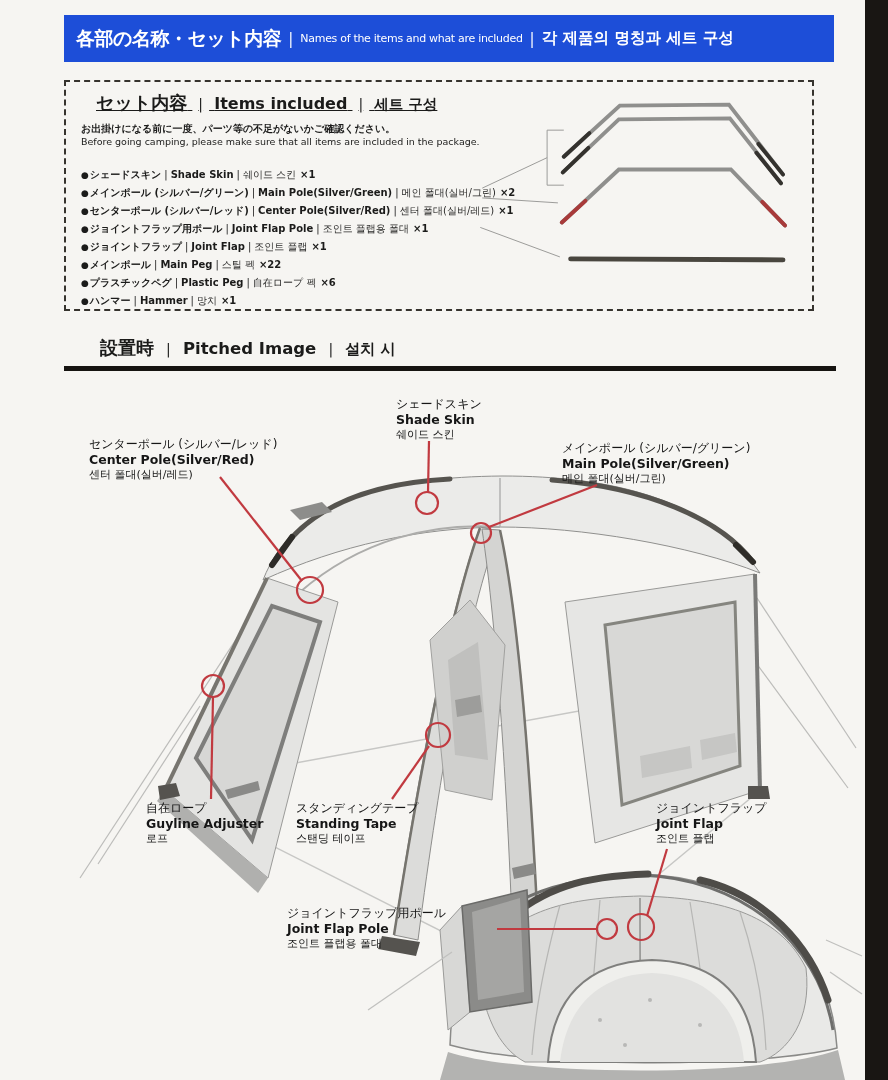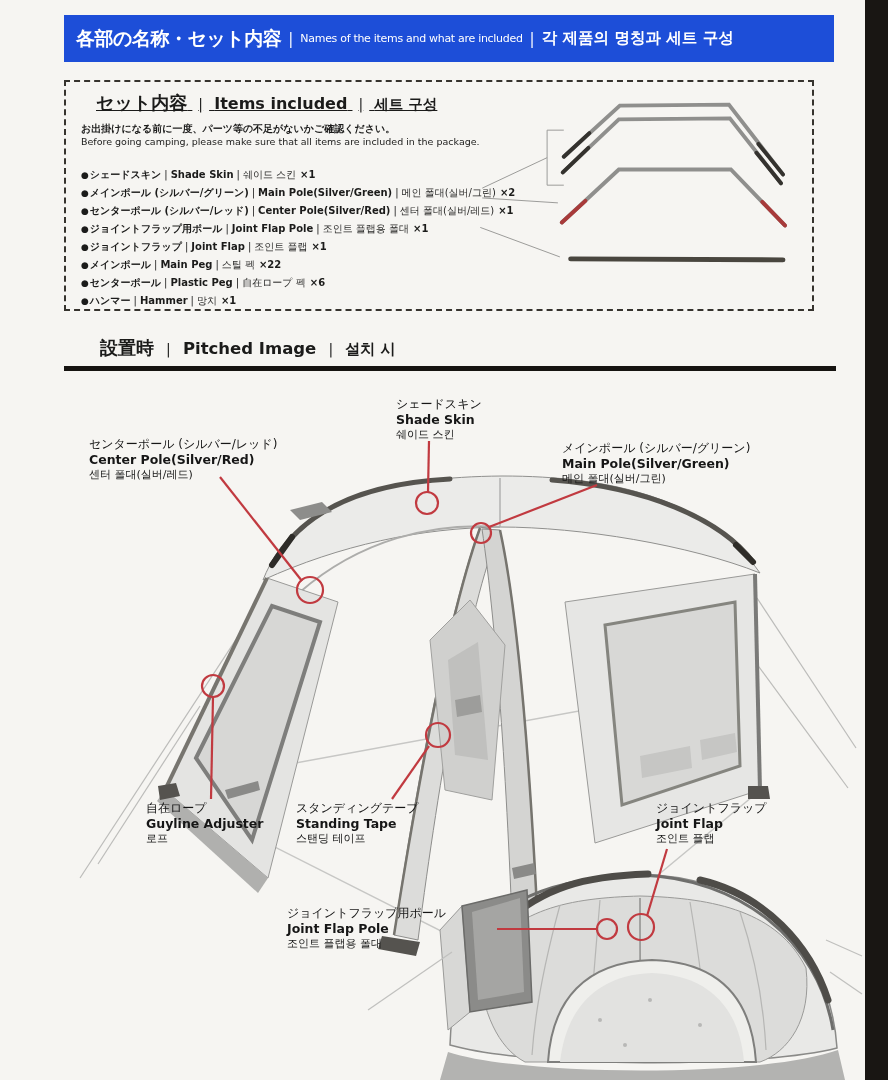--- a/index.html
+++ b/index.html
@@ -92,21 +92,21 @@
       <li class="item">
         <span class="blt">●</span><span class="jp">ジョイントフラップ用ポール</span><span class="sp">|</span><span class="en">Joint Flap Pole</span><span class="sp">|</span><span class="kr">조인트 플랩용 폴대</span><span class="qty">×1</span>
       </li>
       <li class="item">
         <span class="blt">●</span><span class="jp">ジョイントフラップ</span><span class="sp">|</span><span class="en">Joint Flap</span><span class="sp">|</span><span class="kr">조인트 플랩</span><span class="qty">×1</span>
       </li>
       <li class="item">
         <span class="blt">●</span><span class="jp">メインポール</span><span class="sp">|</span><span class="en">Main Peg</span><span class="sp">|</span><span class="kr">스틸 펙</span><span class="qty">×22</span>
       </li>
       <li class="item">
-        <span class="blt">●</span><span class="jp">センターポール</span><span class="sp">|</span><span class="en">Plastic Peg</span><span class="sp">|</span><span class="kr">自在ロープ 펙</span><span class="qty">×6</span>
+        <span class="blt">●</span><span class="jp">プラスチックペグ</span><span class="sp">|</span><span class="en">Plastic Peg</span><span class="sp">|</span><span class="kr">自在ロープ 펙</span><span class="qty">×6</span>
       </li>
       <li class="item">
         <span class="blt">●</span><span class="jp">ハンマー</span><span class="sp">|</span><span class="en">Hammer</span><span class="sp">|</span><span class="kr">망치</span><span class="qty">×1</span>
       </li>
     </ul>
 
     <svg class="pole-svg" viewBox="64 80 750 231">
       <g stroke="#9a9a98" stroke-width="1" fill="none">
         <polyline points="566,129 549,129 549,185 566,185"></polyline>
         <line x1="483" y1="188" x2="549" y2="157"></line>

